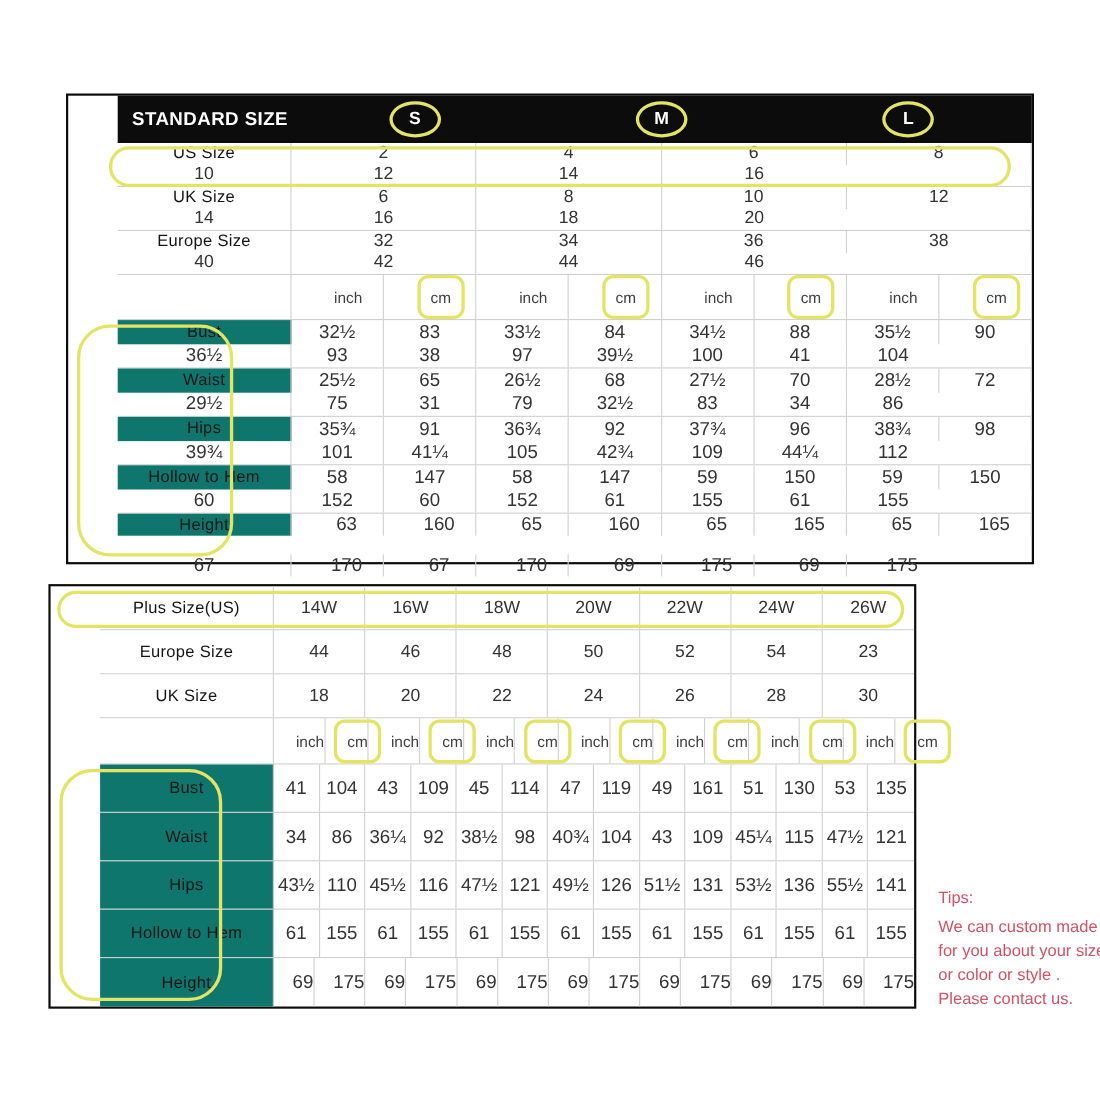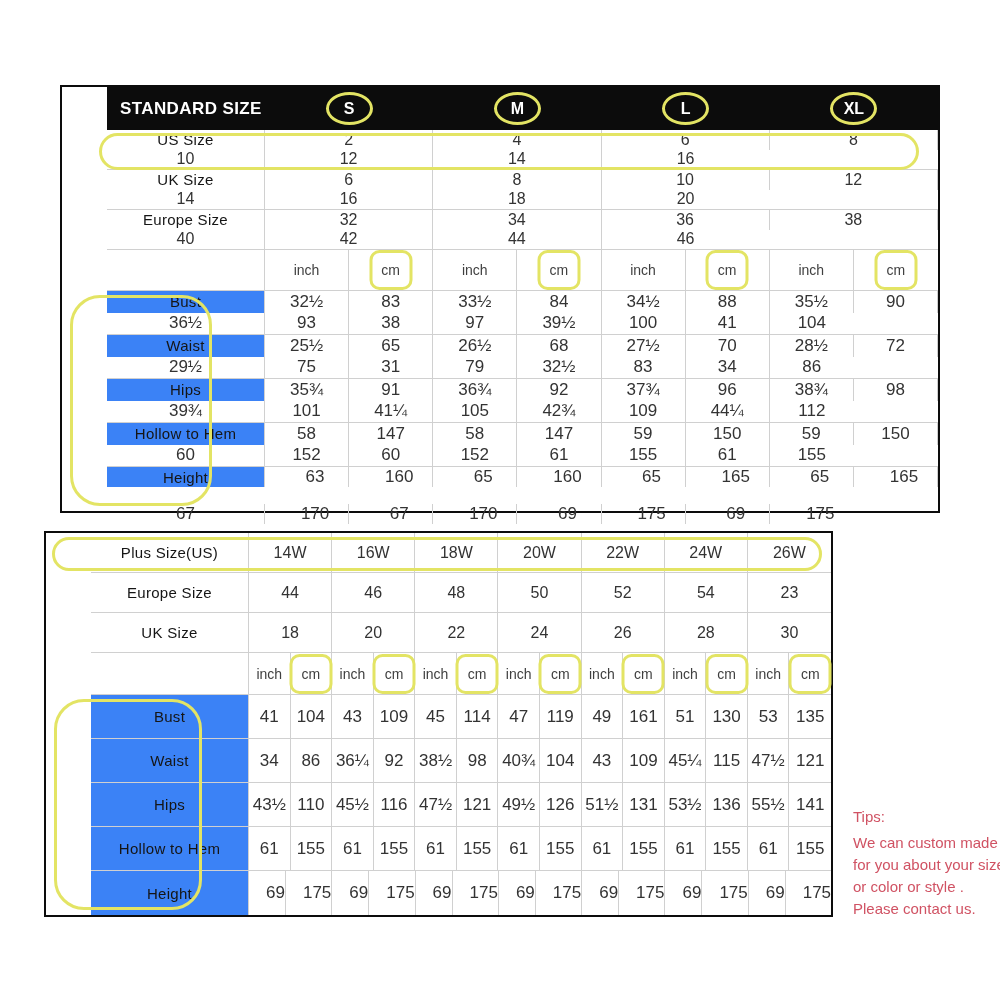--- a/index.html
+++ b/index.html
@@ -24,24 +24,24 @@
              color:#fff; font-weight:bold; font-size:16px;
              display:inline-flex; align-items:center; justify-content:center; }
 
   
   .trow { display:grid; border-bottom:1px solid var(--grid); }
   .trow:last-child { border-bottom:none;gap:17px; }
   .cell { display:flex; align-items:center; justify-content:center;
           border-right:1px solid var(--grid); position:relative; white-space:nowrap; }
   .cell:last-child { border-right:none; }
   .label-cell { font-weight:normal; color:#151515; font-size:15px; letter-spacing:.3px; }
-  .label-cell.gray { background:#3b82f6; }
+  .label-cell.gray { background:#0f766e; }
   .r-merged  { height:40px; }
   .r-merged .cell:not(.label-cell) { font-size:16px; }
-  .r-units   { height:41px; }
+  .r-units   { height:41px;gap:20px; }
   .t2 .r-units { height:42px; }
   .unit { font-size:14px; color:#3f3f3f; }
   .r-measure { height:44px; }
   .measure { font-size:17px; }
 
   
   .cm-cell::after { content:""; position:absolute; left:50%; top:50%;
     transform:translate(-50%,-50%); width:37px; height:34px;
     border:3px solid var(--yel); border-radius:10px; }
 
@@ -65,23 +65,20 @@
     <div class="hdr-title">STANDARD SIZE</div>
     <div class="hdr-groups" id="t1-groups">
         <div class="hgroup">
           <span class="ellipse">S</span>
         </div>
         <div class="hgroup">
           <span class="ellipse">M</span>
         </div>
         <div class="hgroup">
           <span class="ellipse">L</span>
-        </div>
-        <div class="hgroup">
-          <span class="ellipse">XL</span>
         </div>
       </div>
   </div>
   <div id="t1-rows">
       <div class="trow r-merged" style="grid-template-columns: var(--lblw) repeat(4, 1fr);">
         <div class="cell label-cell">US Size</div>
         <div class="cell merged">2</div>
         <div class="cell merged">4</div>
         <div class="cell merged">6</div>
         <div class="cell merged">8</div>

